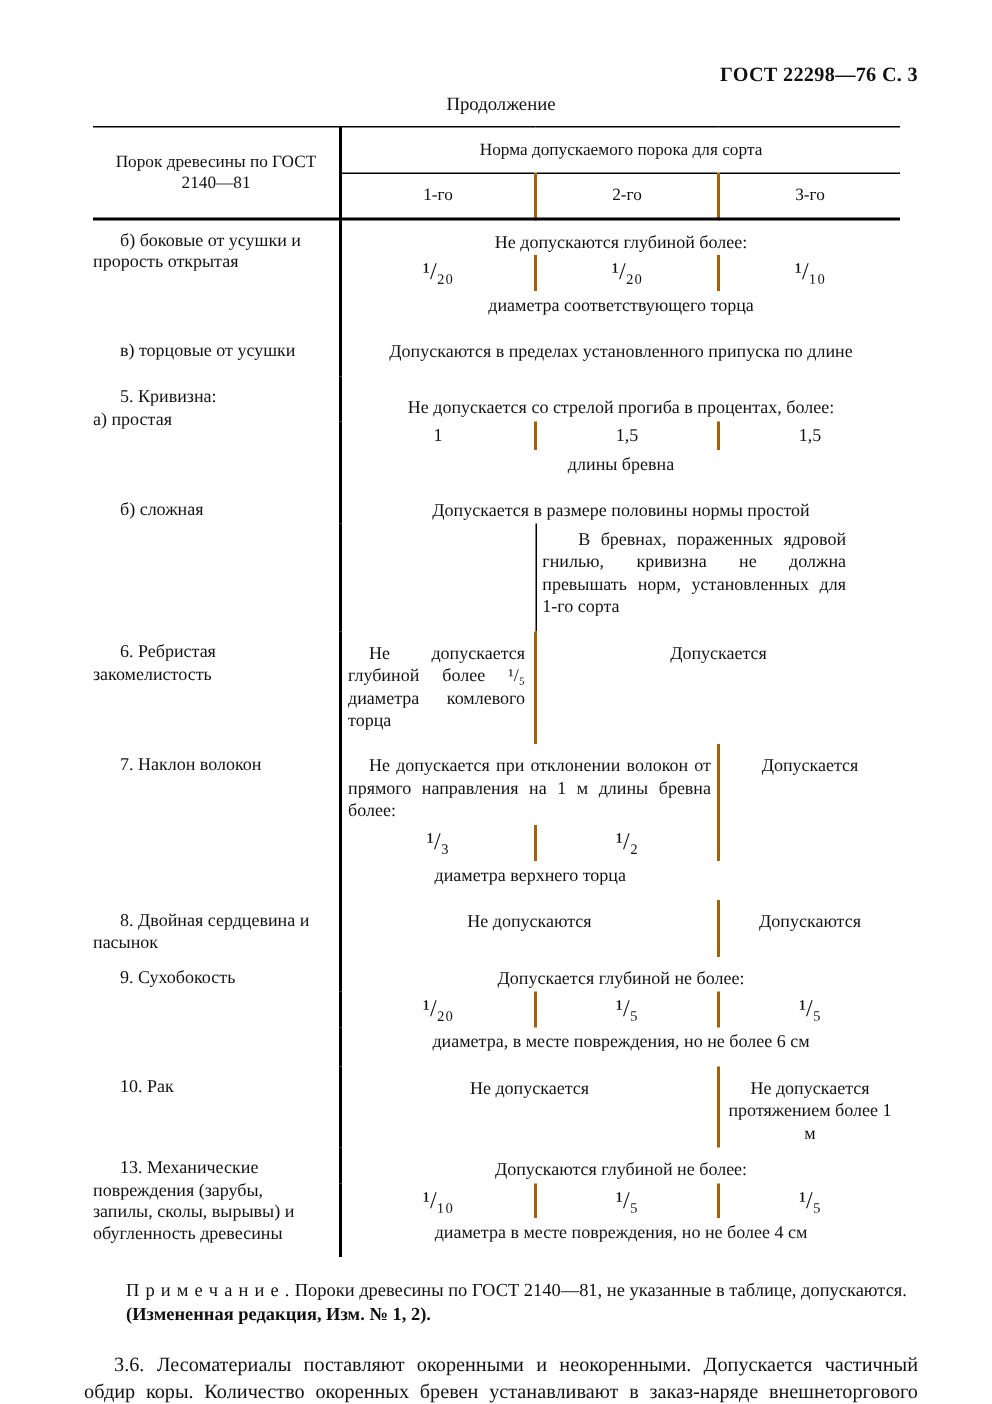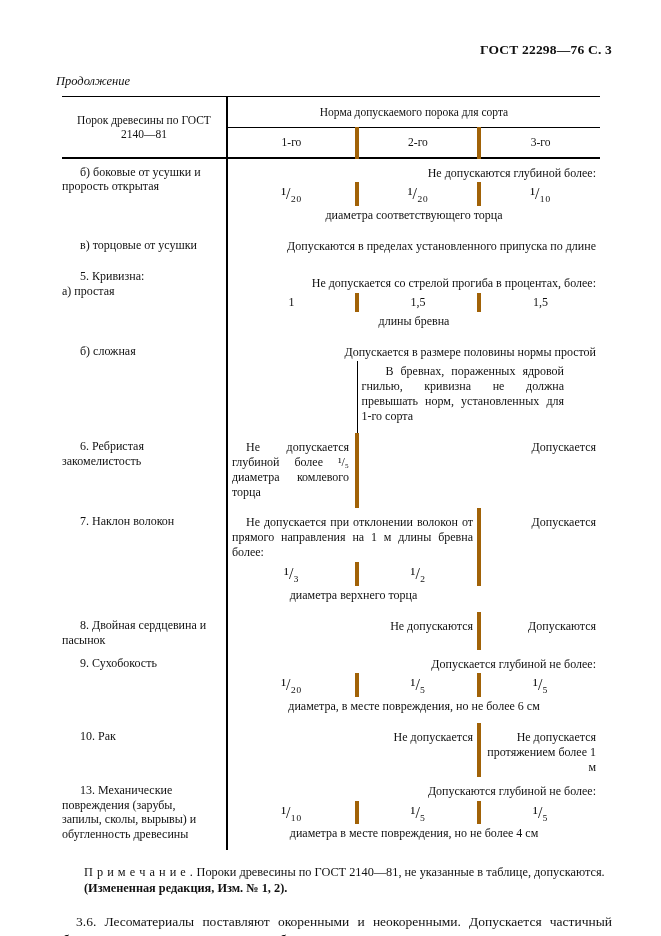--- a/index.html
+++ b/index.html
@@ -13,24 +13,23 @@
     font-family:"Liberation Serif","DejaVu Serif",serif;
     overflow:hidden;
   }
   .page-header{
     text-align:right;
     font-weight:bold;
     font-size:13.5px;
     letter-spacing:.2px;
   }
   .continuation{
-    text-align:left;
-    font-style:italic;
+    text-align:center;
     font-size:12.5px;
-    margin-top:16px;
+    margin-top:4px;
     margin-bottom:7px;
   }
   table.defects{
     border-collapse:collapse;
     table-layout:fixed;
     width:538px;
     margin-left:6px;
     border-top:1.5px solid #000;
     font-size:12px;
     line-height:1.24;
@@ -39,32 +38,32 @@
   col.c-g1{width:130px}
   col.c-g2{width:122px}
   col.c-g3{width:121px}
   th,td{
     padding:2px 4px;
     vertical-align:top;
     font-weight:normal;
   }
   th{font-size:11.5px;}
   .thick-r{border-right:2px solid #000;}
-  .thin-r{border-right:4px solid #a16207;}
+  .thin-r{border-right:2px solid #a16207;}
   .thin-l{border-left:1px solid #000;}
   .thin-b{border-bottom:1px solid #000;}
   .thick-b{border-bottom:2.5px solid #000;}
   .c{text-align:center;}
   .lab{
     text-align:left;
     padding:6px 8px 2px 0;
     text-indent:18px;
     white-space:pre-line;
   }
-  .head-cell{padding-top:7px;text-align:right;}
+  .head-cell{padding-top:7px;}
   .foot-cell{padding-bottom:9px;}
   .just{text-align:justify;}
   .hdr-label{text-align:center;vertical-align:middle;padding:6px 10px;}
   .frac{font-size:16px;}
   .note-block{
     margin:15px 0 16px 28px;
     font-size:12.3px;
     line-height:1.3;
   }
   .note-amend{font-weight:bold;}

